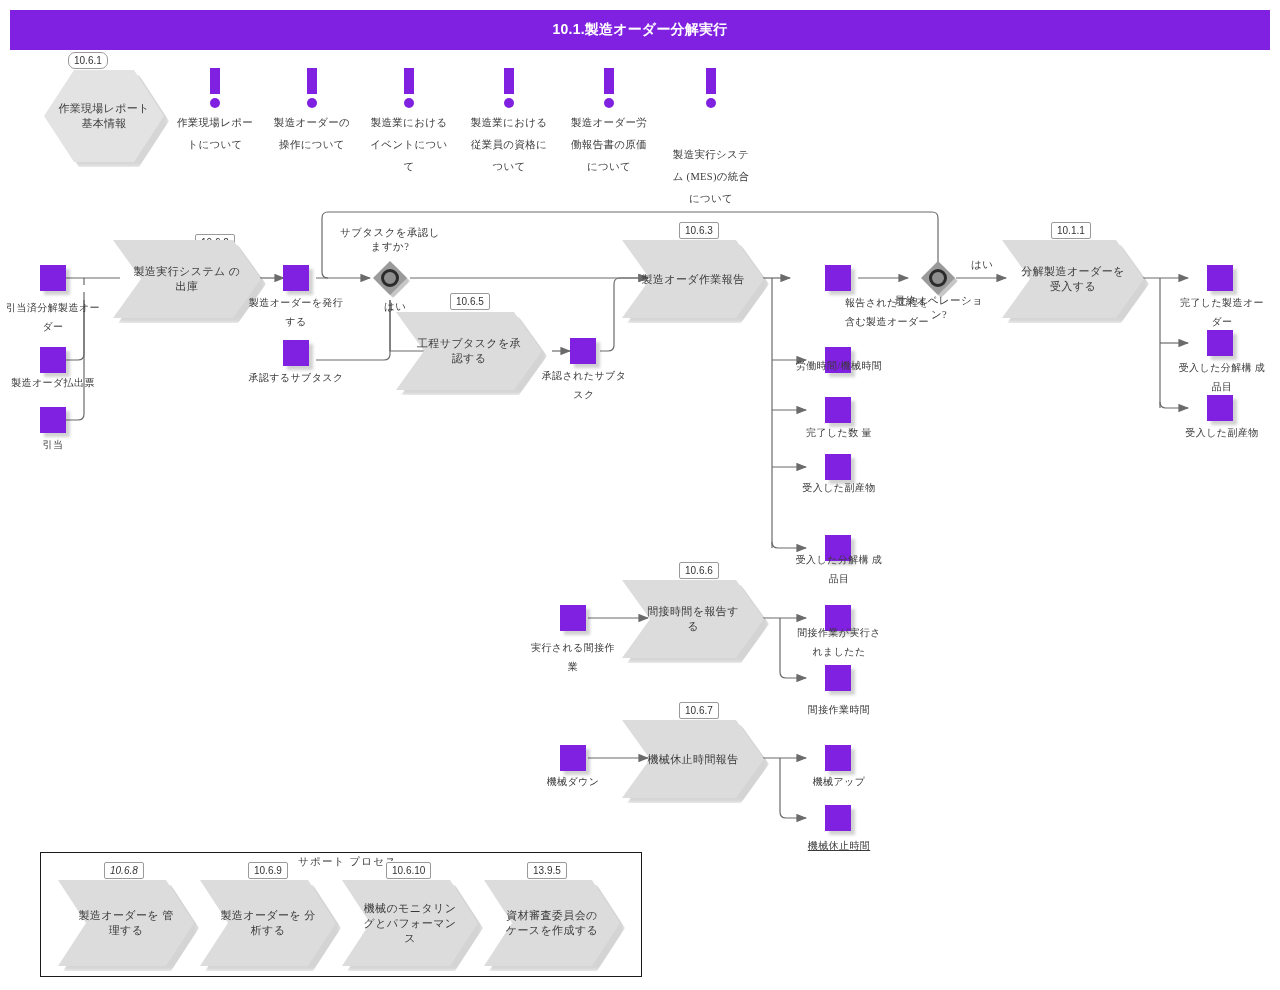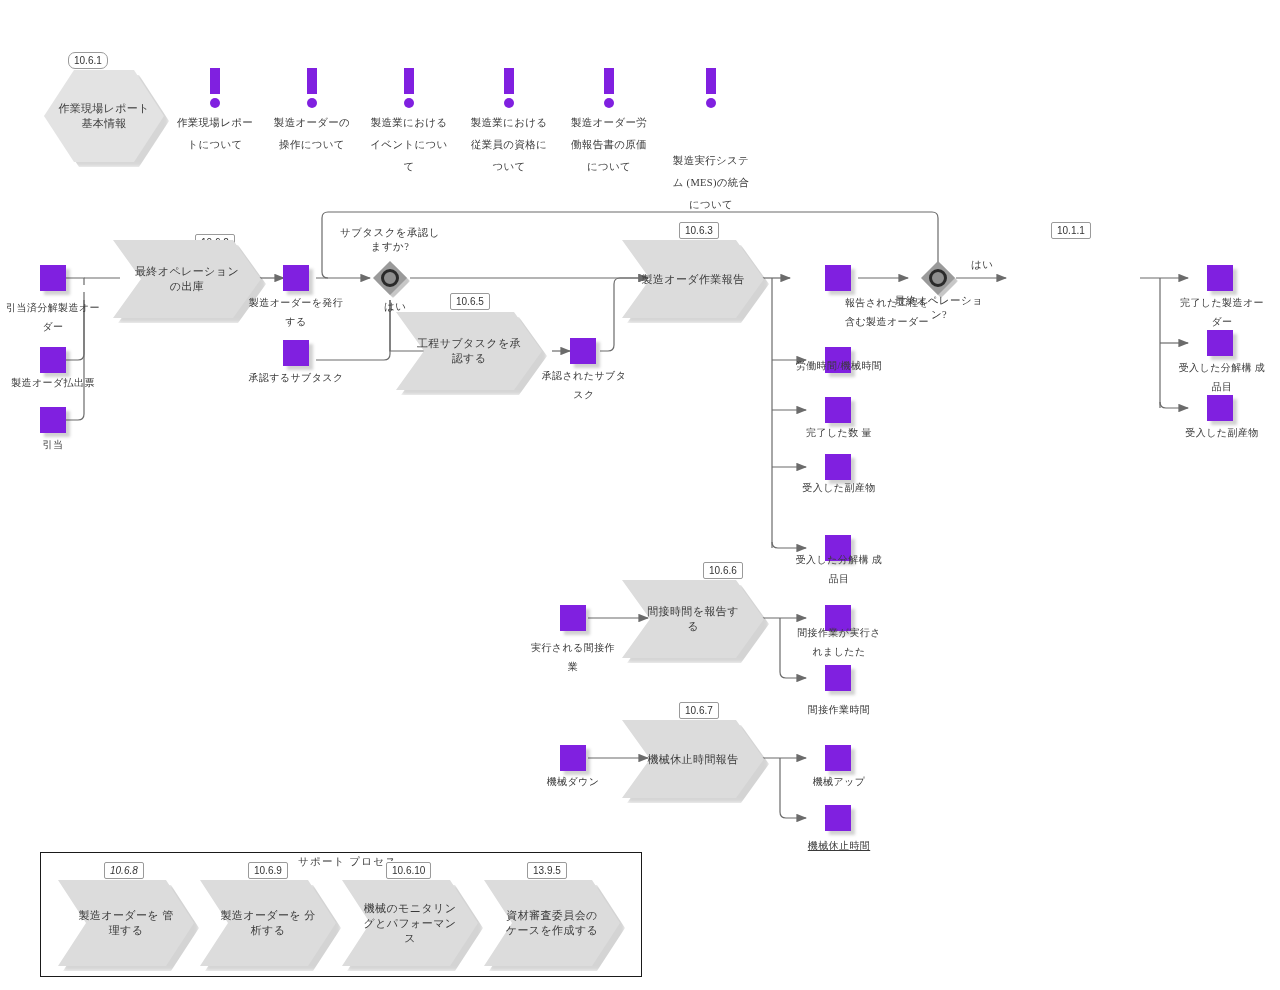--- a/index.html
+++ b/index.html
@@ -151,20 +151,23 @@
   .grouptitle{
     position:absolute;font-size:10.5px;color:#3a3a3a;letter-spacing:1.2px;
     background:#ffffff;padding:0 3px;white-space:nowrap;
   }
 </style>
 </head>
 <body>
 
 <div id="canvas">
 
+  <div class="titlebar">
+    <div class="t">10.1.製造オーダー分解実行</div>
+  </div>
 
   <svg class="wires" viewBox="0 0 1280 990">
     <defs>
       <marker id="ah" markerWidth="9" markerHeight="7" refX="8" refY="3.5" orient="auto">
         <path d="M0,0 L9,3.5 L0,7 z" fill="#6b6b6b"></path>
       </marker>
     </defs>
     <g fill="none" stroke="#6b6b6b" stroke-width="1.2">
 
       <path d="M66,278 L84,278 L84,285"></path>
@@ -243,21 +246,21 @@
     <div class="txt">製造業における従業員の資格について</div>
   </div>
   <div class="note" style="left:568px;top:68px;width:82px;">
     <div class="bar"></div>
     <div class="dot"></div>
     <div class="txt">製造オーダー労働報告書の原価について</div>
   </div>
   <div class="note" style="left:668px;top:68px;width:86px;">
     <div class="bar"></div>
     <div class="dot"></div>
-    <div class="txt" style="top:82px;">製造実行システム (MES)の統合 について</div>
+    <div class="txt" style="top:76px;">製造実行システム (MES)の統合 について</div>
   </div>
 
   <div class="obj" style="left:40px;top:265px;">
     <div class="sh"></div>
     <div class="sq"></div>
   </div>
   <div class="objlbl" style="left:6px;top:298px;width:94px;">引当済分解製造オーダー</div>
 
   <div class="obj" style="left:40px;top:347px;">
     <div class="sh"></div>
@@ -268,21 +271,21 @@
   <div class="obj" style="left:40px;top:407px;">
     <div class="sh"></div>
     <div class="sq"></div>
   </div>
   <div class="objlbl" style="left:6px;top:435px;width:94px;">引当</div>
 
   <div class="badge" style="left:158px;top:234px;margin-left:37px;">10.6.2</div>
   <div class="chev" style="left:113px;top:240px;width:148px;height:78px;">
     <div class="shadow"></div>
     <div class="shape"></div>
-    <div class="lbl">最終オペレーション の出庫</div>
+    <div class="lbl">製造実行システム の出庫</div>
   </div>
 
   <div class="obj" style="left:283px;top:265px;">
     <div class="sh"></div>
     <div class="sq"></div>
   </div>
   <div class="objlbl" style="left:248px;top:293px;width:96px;">製造オーダーを発行する</div>
 
   <div class="obj" style="left:283px;top:340px;">
     <div class="sh"></div>
@@ -350,20 +353,25 @@
 
   <div class="dec" style="left:921px;top:261px;">
     <div class="dsh"></div>
     <div class="dia"></div>
     <div class="ring"></div>
   </div>
   <div class="declbl" style="left:893px;top:294px;width:92px;">最終オペレーション?</div>
   <div class="edgelbl" style="left:971px;top:258px;">はい</div>
 
   <div class="badge" style="left:1051px;top:222px;">10.1.1</div>
+  <div class="chev" style="left:1002px;top:240px;width:142px;height:78px;">
+    <div class="shadow"></div>
+    <div class="shape"></div>
+    <div class="lbl">分解製造オーダーを受入する</div>
+  </div>
 
   <div class="obj" style="left:1207px;top:265px;">
     <div class="sh"></div>
     <div class="sq"></div>
   </div>
   <div class="objlbl" style="left:1176px;top:293px;width:92px;">完了した製造オーダー</div>
 
   <div class="obj" style="left:1207px;top:330px;">
     <div class="sh"></div>
     <div class="sq"></div>
@@ -375,21 +383,21 @@
     <div class="sq"></div>
   </div>
   <div class="objlbl" style="left:1176px;top:423px;width:92px;">受入した副産物</div>
 
   <div class="obj" style="left:560px;top:605px;">
     <div class="sh"></div>
     <div class="sq"></div>
   </div>
   <div class="objlbl" style="left:527px;top:638px;width:92px;">実行される間接作業</div>
 
-  <div class="badge" style="left:679px;top:562px;margin-left:24px;">10.6.6</div>
+  <div class="badge" style="left:679px;top:562px;">10.6.6</div>
   <div class="chev" style="left:622px;top:580px;width:142px;height:78px;">
     <div class="shadow"></div>
     <div class="shape"></div>
     <div class="lbl">間接時間を報告す る</div>
   </div>
 
   <div class="obj" style="left:825px;top:605px;">
     <div class="sh"></div>
     <div class="sq"></div>
   </div>

